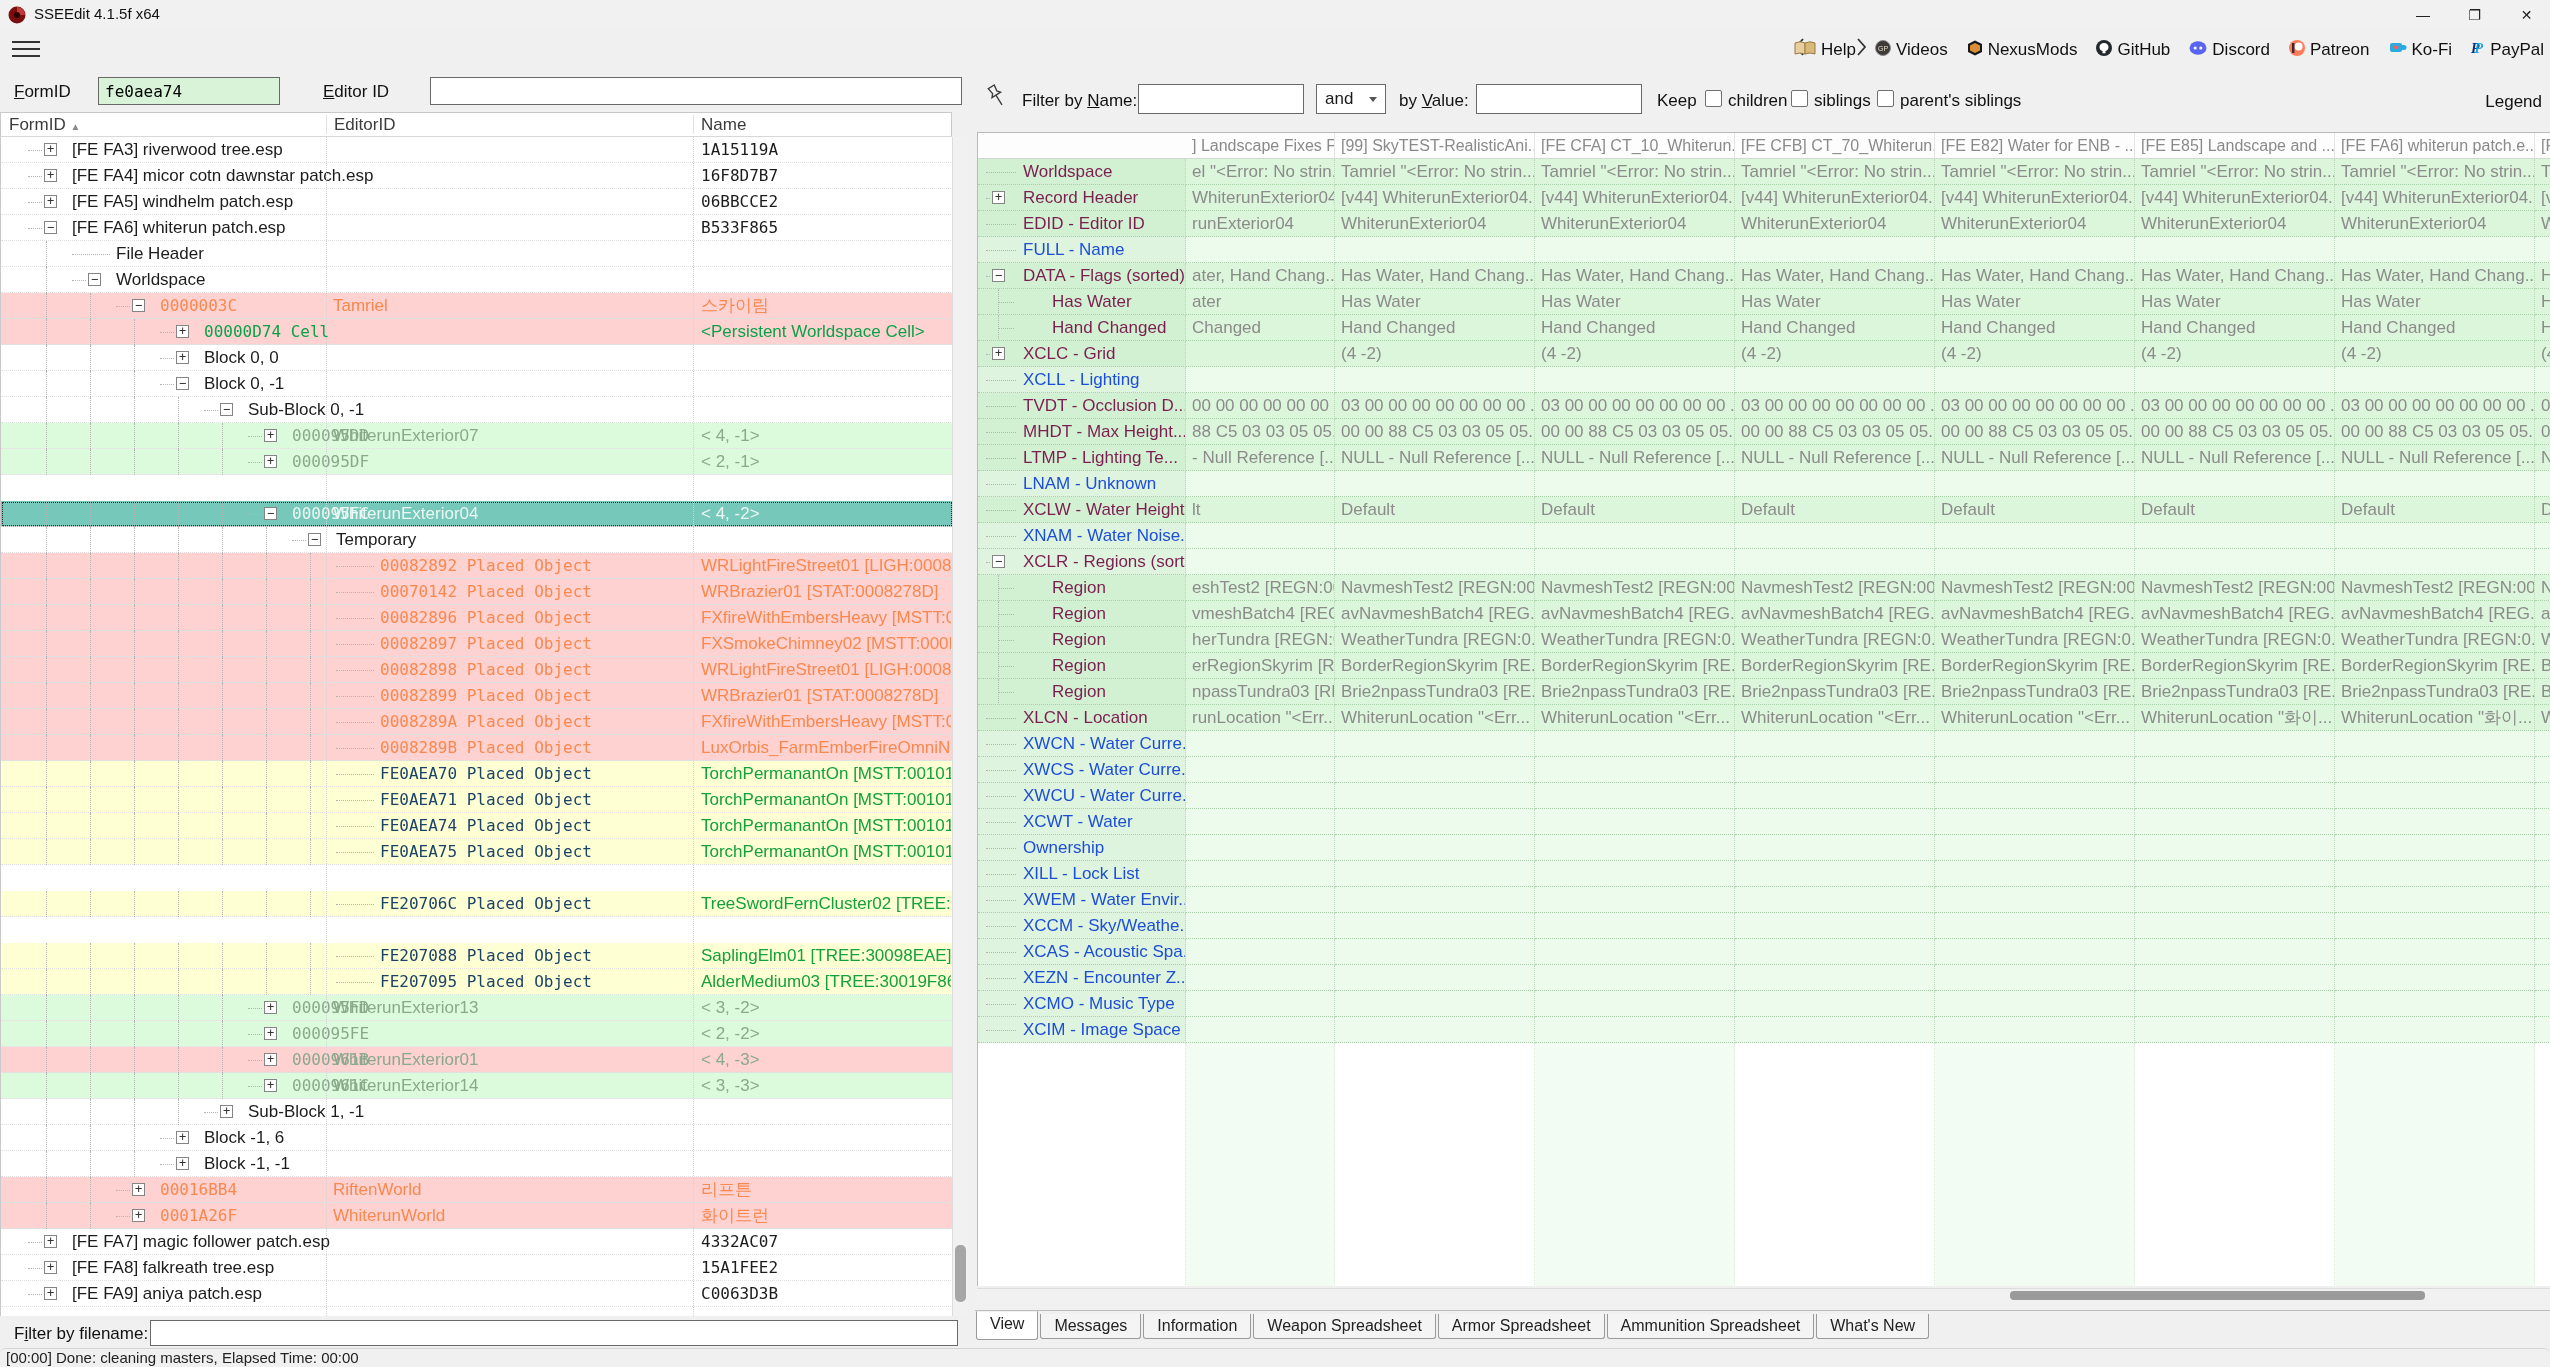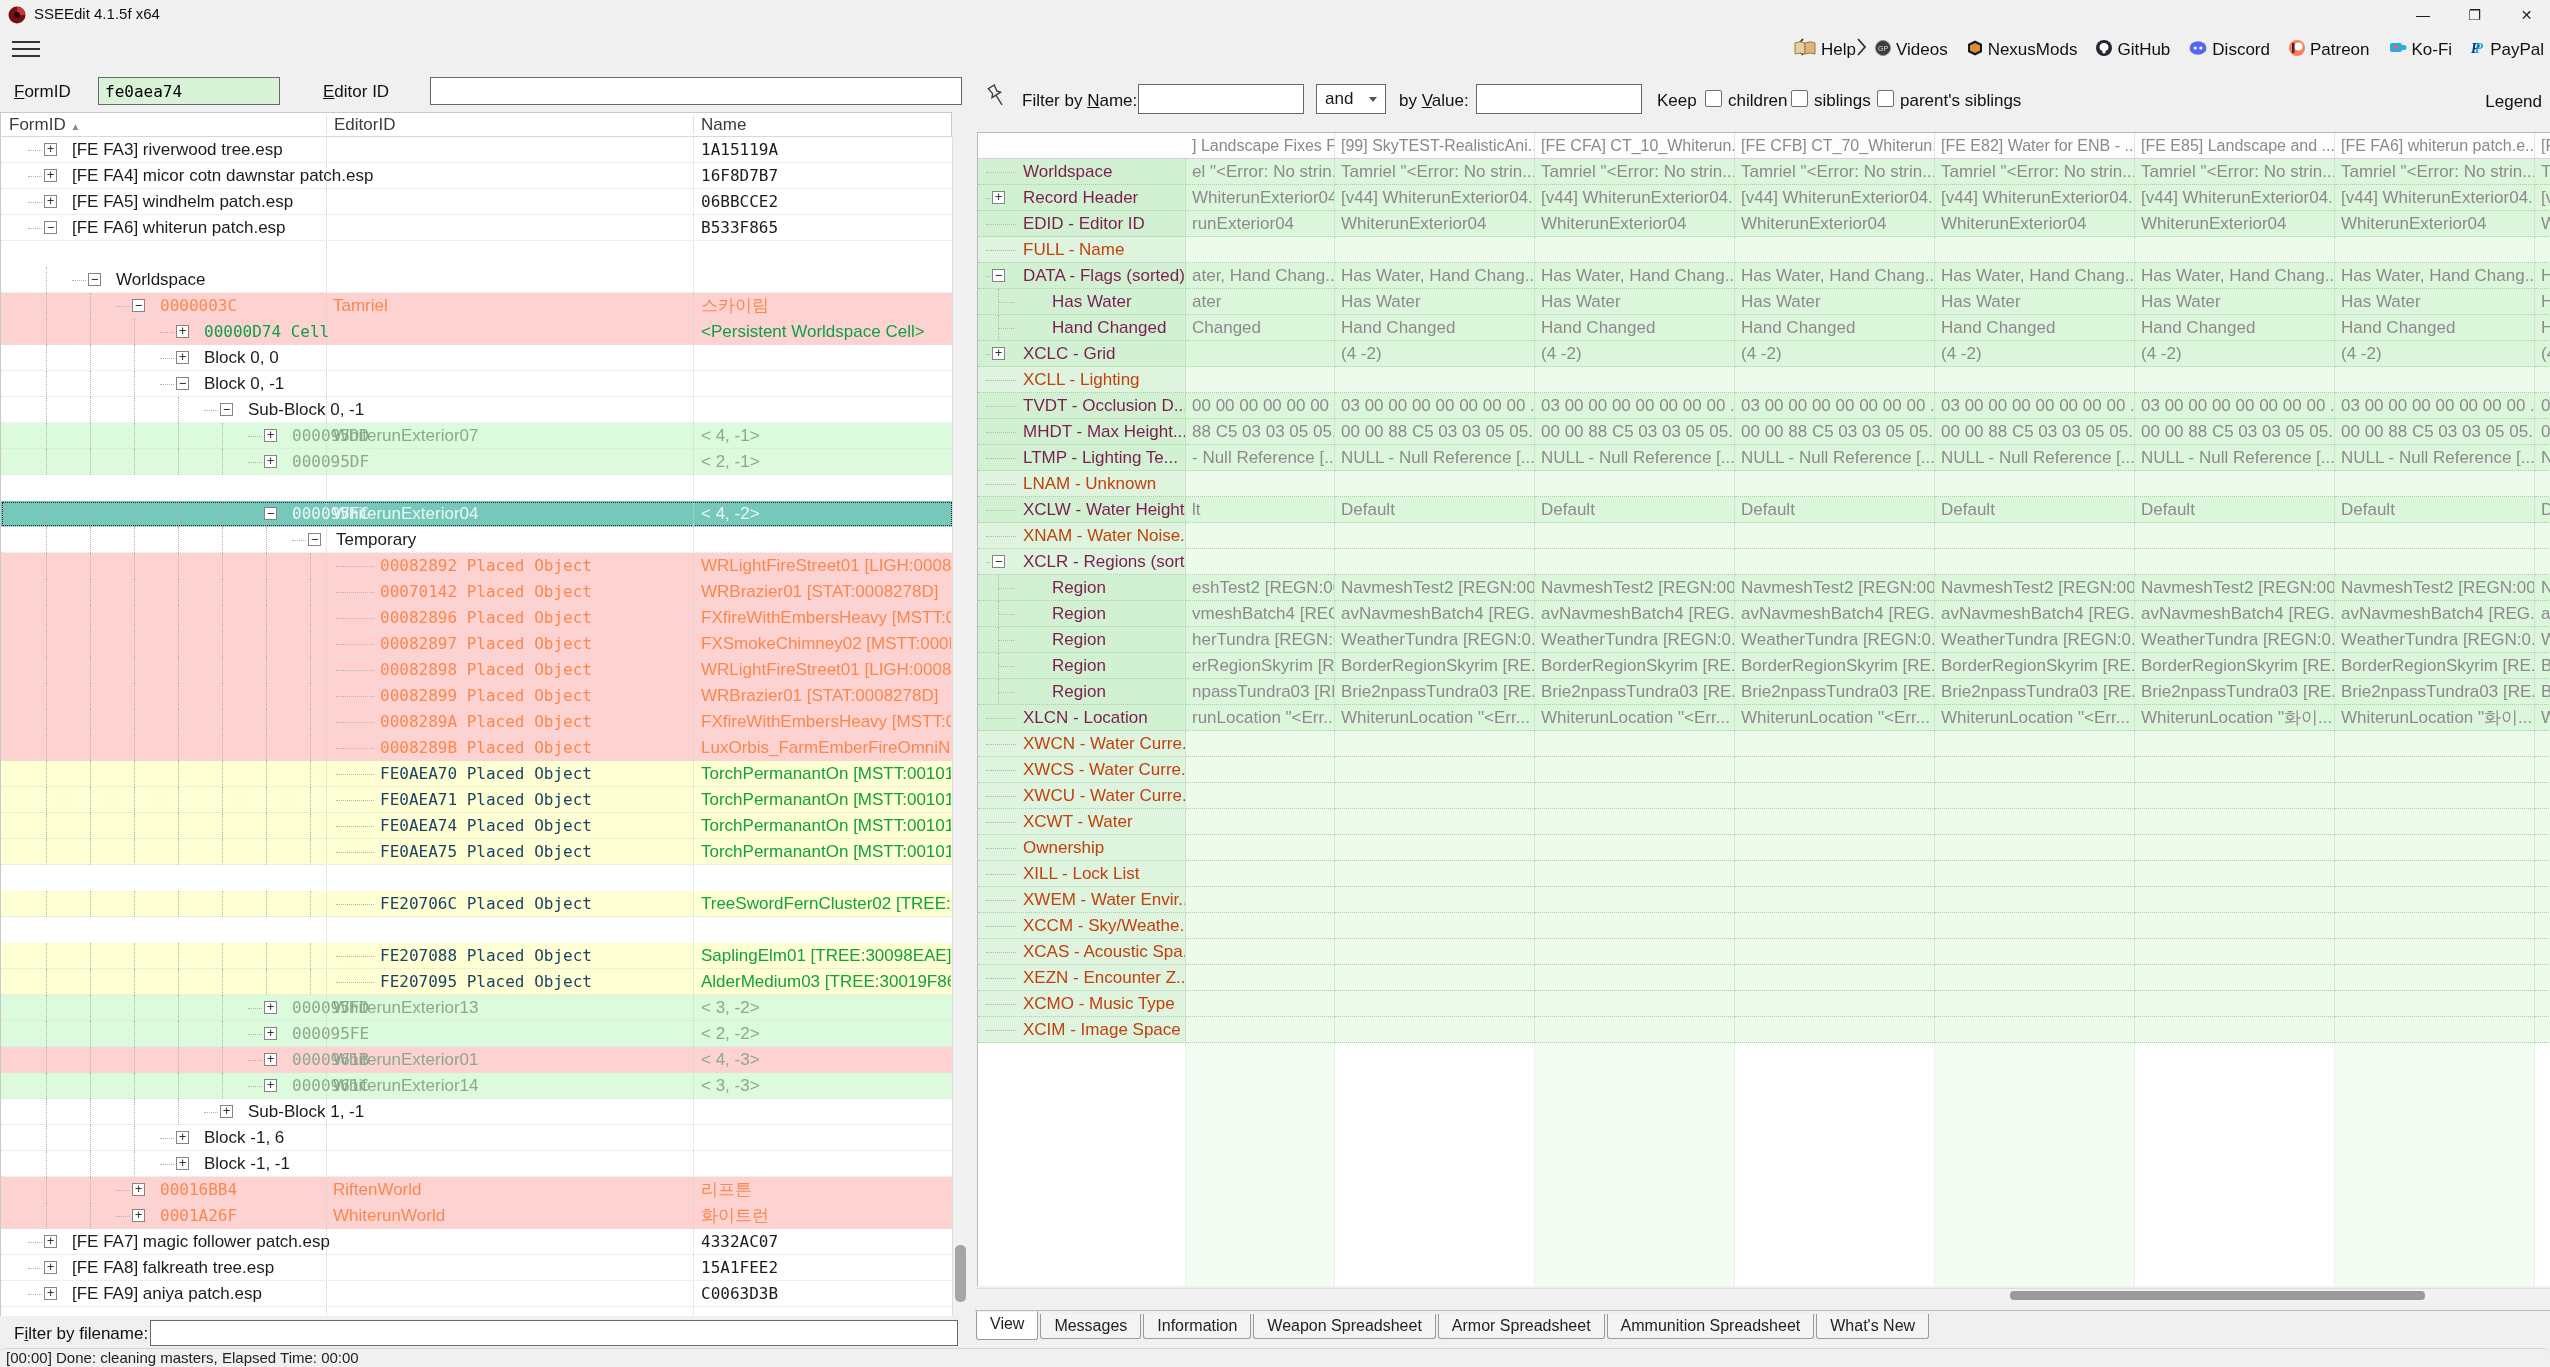--- a/index.html
+++ b/index.html
@@ -49,21 +49,21 @@
   .rfilter{position:absolute;left:975px;top:70px;width:1575px;height:62px;background:#f0f0f0;}
   .cb{position:absolute;top:90px;width:17px;height:17px;border:1px solid #707070;background:#fff;border-radius:2px;box-sizing:border-box;}
   .sel-and{position:absolute;left:1316px;top:84px;width:70px;height:30px;background:#fff;border:1px solid #696969;box-sizing:border-box;line-height:28px;padding-left:8px;}
   .sel-and .tri{position:absolute;right:8px;top:12px;width:0;height:0;border-left:4px solid transparent;border-right:4px solid transparent;border-top:5px solid #555;}
   .rtable{position:absolute;left:977px;top:132px;width:1573px;height:1154px;background:#fff;border-top:1px solid #b9b9b9;border-left:1px solid #b9b9b9;box-sizing:border-box;overflow:hidden;}
   .rhdr{position:absolute;left:0;top:0;width:1573px;height:26px;background:#fdfdfd;border-bottom:1px solid #d4d4d4;box-sizing:border-box;}
   .rhdr .hcell{position:absolute;top:0;height:26px;line-height:25px;color:#8a8a8a;font-size:16px;white-space:nowrap;overflow:hidden;border-right:1px solid #e4e4e4;box-sizing:border-box;padding-left:6px;}
   .rtrow{position:absolute;left:0;width:1573px;height:26px;line-height:26px;}
   .rlabel{position:absolute;left:0;top:0;width:208px;height:26px;box-sizing:border-box;border-bottom:1px dotted #a9cfa9;border-right:1px dotted #b9d9b9;
           color:#7b1f51;white-space:nowrap;overflow:hidden;}
-  .rlabel.gray{color:#c2410c;}
+  .rlabel.gray{color:#1d4ed8;}
   .rcell{position:absolute;top:0;height:26px;box-sizing:border-box;border-bottom:1px dotted #a9cfa9;border-right:1px dotted #b9d9b9;
          color:#8b8b8b;white-space:nowrap;overflow:hidden;padding-left:6px;}
   .rtrow.val .rcell{background:#dcf6dc;} .rtrow.val .rlabel{background:#d2f0d2;}
   .rtrow.emp .rcell{background:#ecfbec;} .rtrow.emp .rlabel{background:#def4de;}
   .stripe{position:absolute;box-sizing:border-box;border-right:1px dotted #d8ecd8;}
   .hscroll{position:absolute;left:977px;top:1288px;width:1573px;height:14px;background:#f1f1f1;border-top:1px solid #dcdcdc;}
   .hscroll .thumb{position:absolute;top:2px;height:9px;background:#9a9a9a;border-radius:4px;}
   
   .tabbar{position:absolute;left:975px;top:1310px;width:1575px;height:38px;background:#f0f0f0;border-top:1px solid #bdbdbd;}
   .tab{display:inline-block;margin:3px 1px 0 1px;padding:0 13px;height:24px;line-height:24px;font-size:16px;color:#222;
@@ -212,20 +212,25 @@
         <span class="exp" style="left:43px">+</span>
         <span class="cid" style="left:71px">[FE FA5] windhelm patch.esp</span>
         <span class="cnm mono">06BBCCE2</span>
       </div>
       <div class="trow bg-w fg-k" style="top:78px">
         <i class="hg" style="left:27px;width:14px"></i>
         <span class="exp" style="left:43px">−</span>
         <span class="cid" style="left:71px">[FE FA6] whiterun patch.esp</span>
         <span class="cnm mono">B533F865</span>
       </div>
+      <div class="trow bg-w fg-k" style="top:104px">
+        <i class="vg" style="left:45px"></i>
+        <i class="hg" style="left:71px;width:38px"></i>
+        <span class="cid" style="left:115px">File Header</span>
+      </div>
       <div class="trow bg-w fg-k" style="top:130px">
         <i class="vg" style="left:45px"></i>
         <i class="hg" style="left:71px;width:14px"></i>
         <span class="exp" style="left:87px">−</span>
         <span class="cid" style="left:115px">Worldspace</span>
       </div>
       <div class="trow bg-p fg-o" style="top:156px">
         <i class="vg" style="left:45px"></i>
         <i class="vg" style="left:89px"></i>
         <i class="hg" style="left:115px;width:14px"></i>

